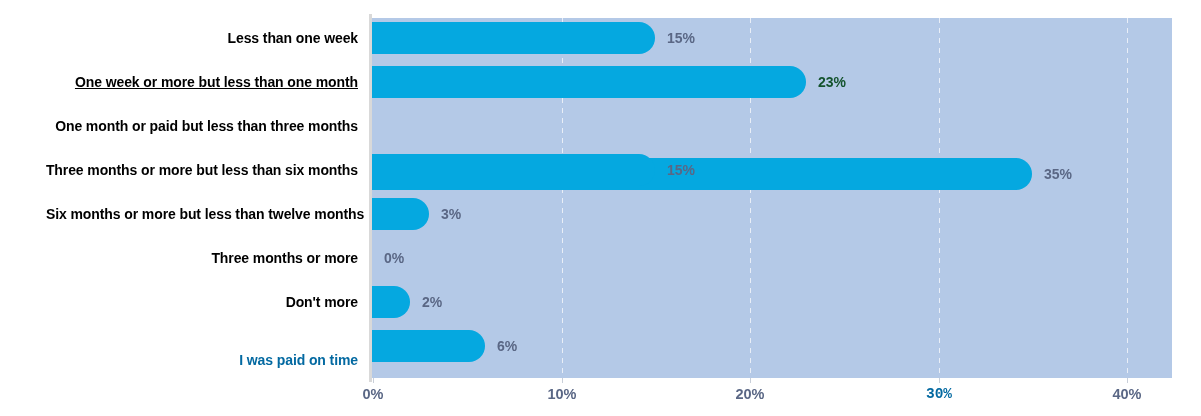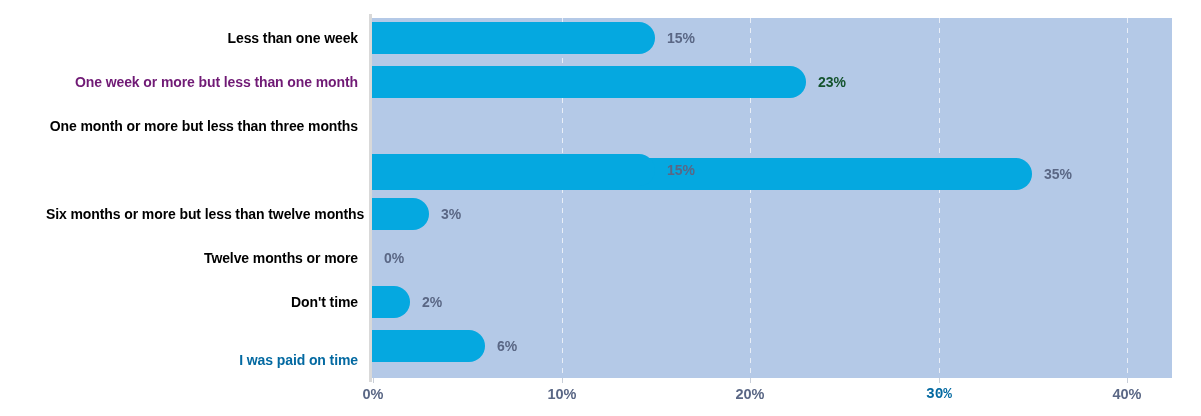--- a/index.html
+++ b/index.html
@@ -124,25 +124,26 @@
     white-space: nowrap;
   }
 </style>
 </head>
 <body>
 
 <div id="chart-root">
 
   <div id="cat-axis">
       <div class="cat-label" style="top: 9px; color: rgb(0, 0, 0);">Less than one week</div>
-      <div class="cat-label" style="top: 53px; color: #701a75;">One week or more but less than one month</div>
-      <div class="cat-label" style="top: 97px; color: rgb(0, 0, 0);">One month or more but less than three months</div>
+      <div class="cat-label" style="top: 53px; color: #000000; text-decoration: underline;">One week or more but less than one month</div>
+      <div class="cat-label" style="top: 97px; color: rgb(0, 0, 0);">One month or paid but less than three months</div>
+      <div class="cat-label" style="top: 141px; color: rgb(0, 0, 0);">Three months or more but less than six months</div>
       <div class="cat-label" style="top: 185px; color: rgb(0, 0, 0); padding-left: 46px;">Six months or more but less than twelve months</div>
-      <div class="cat-label" style="top: 229px; color: rgb(0, 0, 0);">Twelve months or more</div>
-      <div class="cat-label" style="top: 273px; color: rgb(0, 0, 0);">Don't time</div>
+      <div class="cat-label" style="top: 229px; color: rgb(0, 0, 0);">Three months or more</div>
+      <div class="cat-label" style="top: 273px; color: rgb(0, 0, 0);">Don't more</div>
       <div class="cat-label" style="top: 331px; color: #0369a1;">I was paid on time</div>
     </div>
 
   <div id="plot">
       <div class="gridtick" style="left: 1px;"></div>
       <div class="gridline" style="left: 190px;"></div>
       <div class="gridtick" style="left: 190px;"></div>
       <div class="gridline" style="left: 378px;"></div>
       <div class="gridtick" style="left: 378px;"></div>
       <div class="gridline" style="left: 567px;"></div>

